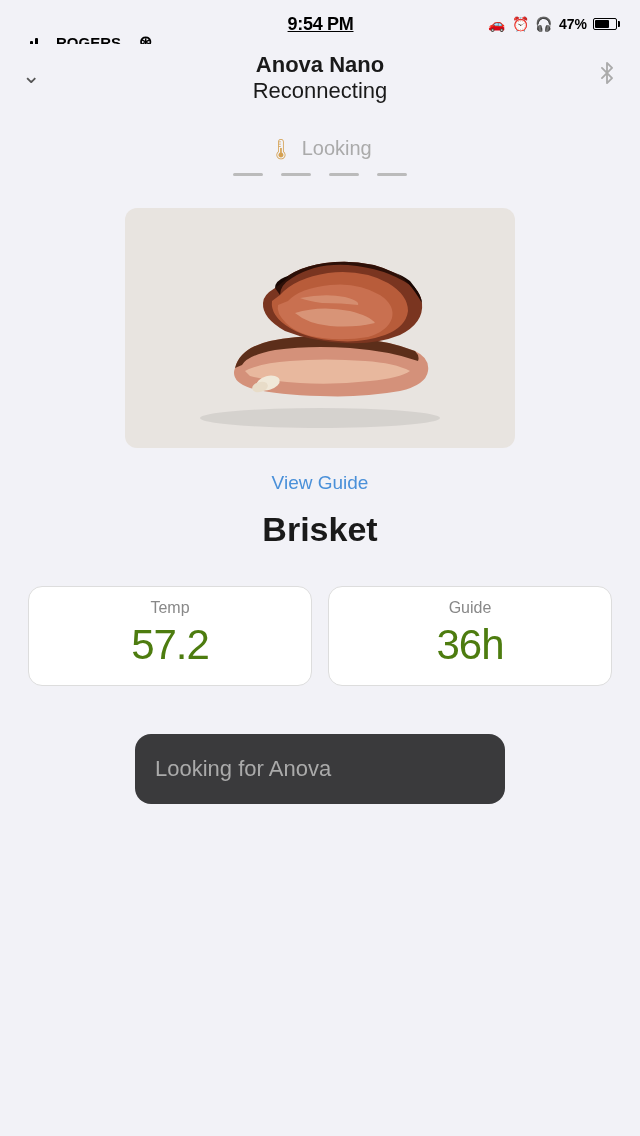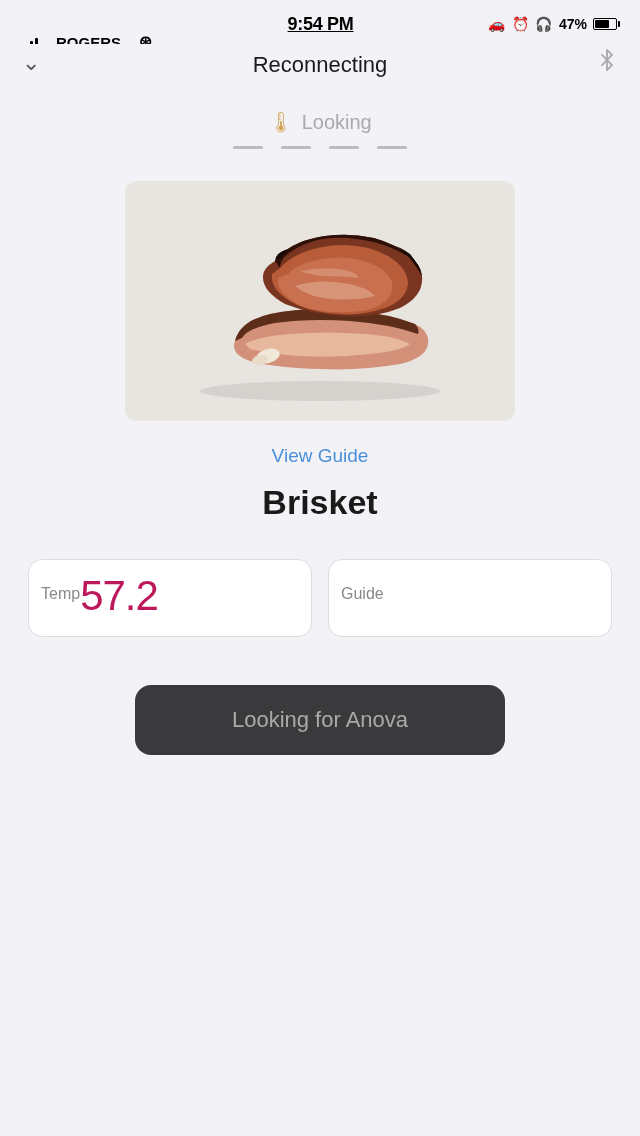--- a/index.html
+++ b/index.html
@@ -204,54 +204,54 @@
       padding: 0 28px;
       margin-bottom: 24px;
     }
     .card {
       flex: 1;
       background: #fff;
       border-radius: 14px;
       border: 1px solid #ddd;
       padding: 12px 12px 16px;
       display: flex;
-      flex-direction: row;
+      flex-direction: column;
       align-items: center;
     }
     .card-label {
       font-size: 16px;
       color: #888;
       font-weight: 400;
       margin-bottom: 4px;
     }
     .card-value {
       font-size: 42px;
       font-weight: 300;
-      color: #be185d;
+      color: #4d7c0f;
       letter-spacing: -1px;
     }
 
     
     .bottom-section {
       padding: 24px 28px 32px;
       display: flex;
       justify-content: center;
     }
     .looking-button {
       width: 100%;
       max-width: 370px;
       background: #3a3a3c;
       color: #aaa;
       border: none;
       border-radius: 16px;
       font-size: 22px;
       font-weight: 400;
       padding: 22px 20px;
       cursor: pointer;
-      text-align: center;
+      text-align: left;
     }
   </style>
 </head>
 <body>
 
 <div class="status-bar">
   <div class="status-left">
     <div class="signal-bars">
       <div class="signal-bar" style="height:4px;"></div>
       <div class="signal-bar" style="height:7px;"></div>
@@ -272,20 +272,21 @@
         <div class="battery-fill"></div>
       </div>
       <div class="battery-tip"></div>
     </div>
   </div>
 </div>
 
 <div class="nav-bar">
   <div class="nav-chevron">⌄</div>
   <div class="nav-title">
+    <div class="nav-title-main">Anova Nano</div>
     <div class="nav-title-sub">Reconnecting</div>
   </div>
   <div class="nav-bluetooth">
     <svg width="22" height="22" viewBox="0 0 24 24" fill="none" stroke="#aaa" stroke-width="2" stroke-linecap="round" stroke-linejoin="round">
       <polyline points="6.5 6.5 17.5 17.5 12 23 12 1 17.5 6.5 6.5 17.5"></polyline>
     </svg>
   </div>
 </div>
 
 <div class="current-section">
@@ -336,18 +337,19 @@
 
 <div class="recipe-title">Brisket</div>
 
 <div class="cards-row">
   <div class="card">
     <div class="card-label">Temp</div>
     <div class="card-value">57.2</div>
   </div>
   <div class="card">
     <div class="card-label">Guide</div>
+    <div class="card-value">36h</div>
   </div>
 </div>
 
 <div class="bottom-section">
   <button class="looking-button">Looking for Anova</button>
 </div>
 
 </body></html>

